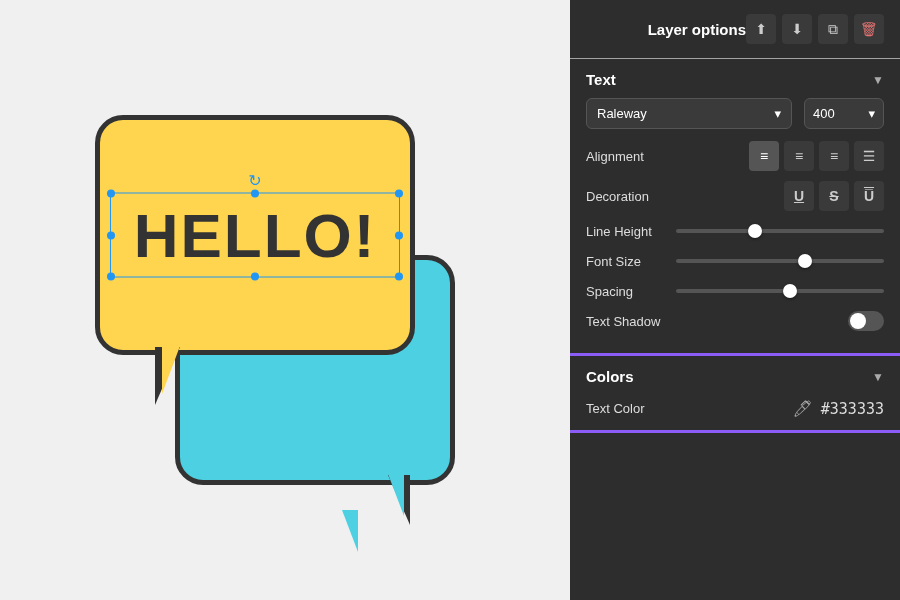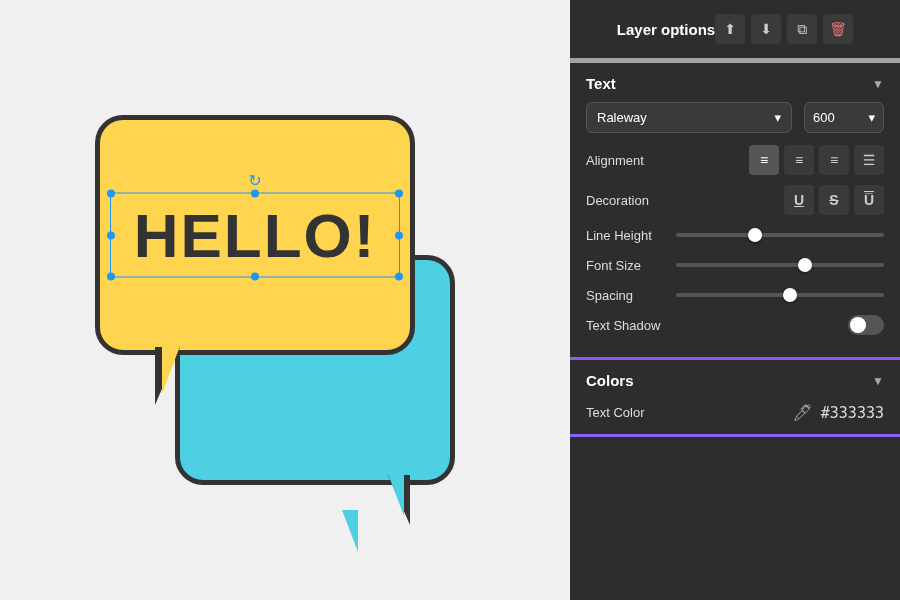--- a/index.html
+++ b/index.html
@@ -179,23 +179,23 @@
     .section-chevron {
       color: #aaa;
       font-size: 12px;
       cursor: pointer;
     }
 
     
     .layer-options-bar {
       display: flex;
       align-items: center;
-      justify-content: center;
+      justify-content: flex-end;
       padding: 14px 16px 14px 16px;
-      border-bottom: 5px solid #a3a3a3;
+      border-bottom: 1px solid #a3a3a3;
     }
     .layer-options-title {
       font-size: 15px;
       font-weight: 700;
       color: #fff;
     }
     .layer-icons {
       display: flex;
       gap: 6px;
       align-items: center;
@@ -449,21 +449,21 @@
       <span class="section-title">Text</span>
       <span class="section-chevron chevron-down">▼</span>
     </div>
 
     <div class="font-row">
       <div class="font-dropdown">
         <span>Raleway</span>
         <span>▾</span>
       </div>
       <div class="weight-dropdown">
-        <span>600</span>
+        <span>400</span>
         <span>▾</span>
       </div>
     </div>
 
     <div class="prop-row">
       <span class="prop-label">Alignment</span>
       <div class="icon-group">
         <button class="icon-btn active">≡</button>
         <button class="icon-btn">≡</button>
         <button class="icon-btn" style="text-align:right;">≡</button>

